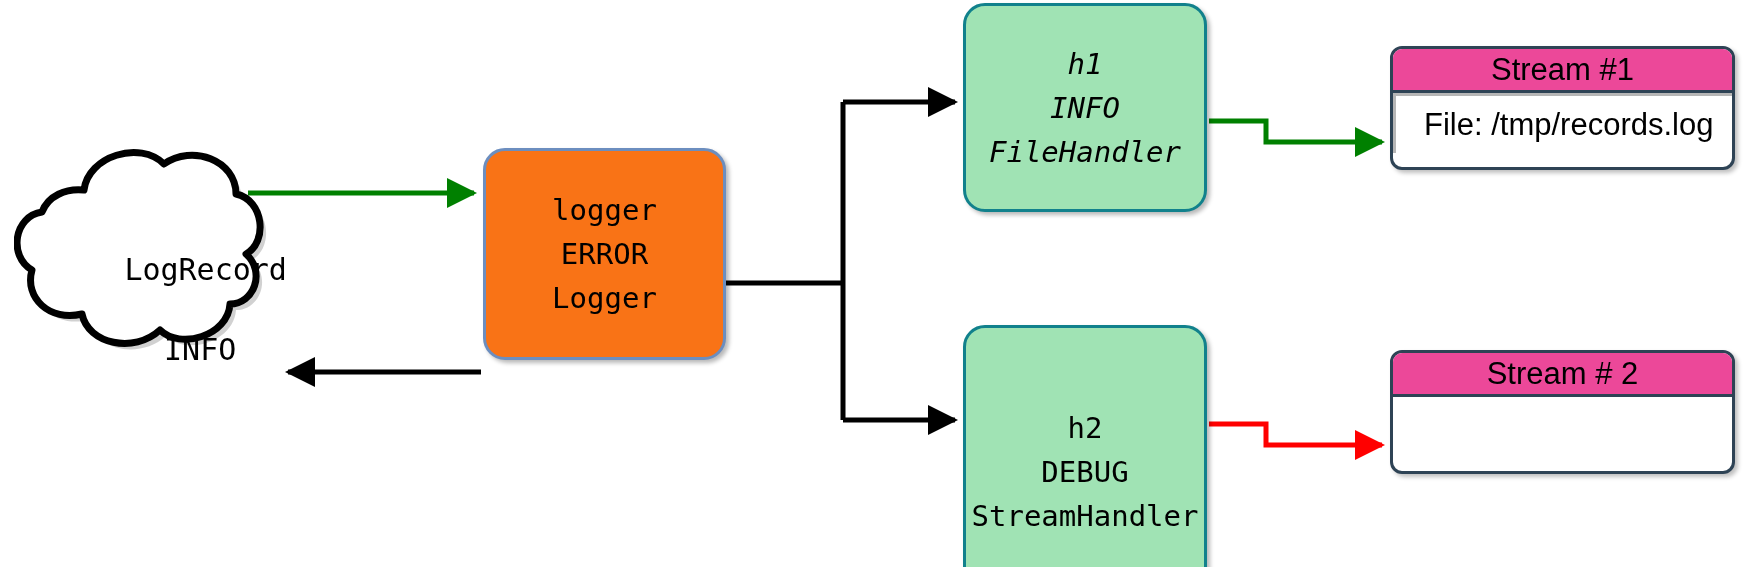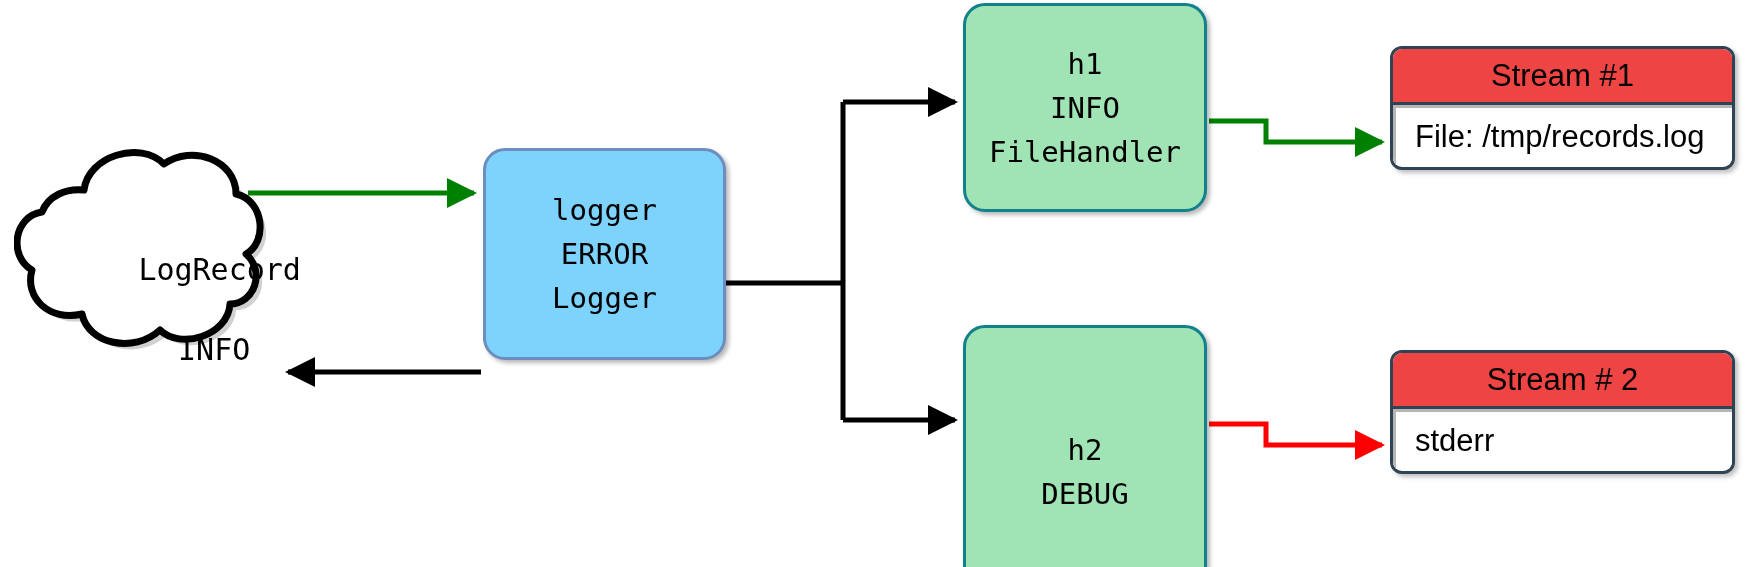--- a/index.html
+++ b/index.html
@@ -28,21 +28,21 @@
   .cloud-node {
     position: absolute;
     left: 14px;
     top: 146px;
     width: 268px;
     height: 218px;
   }
   .cloud-svg { position: absolute; left: 0; top: 0; }
   .cloud-text {
     position: absolute;
-    left: 16px;
+    left: 2px;
     top: 64px;
     width: 260px;
     text-align: center;
     font-family: "DejaVu Sans Mono", "Liberation Mono", monospace;
     font-size: 30px;
     line-height: 40px;
     color: #000000;
     white-space: pre;
   }
 
@@ -61,67 +61,67 @@
   }
   .node-box .line {
     display: block;
     white-space: pre;
   }
   .logger-box {
     left: 483px;
     top: 148px;
     width: 243px;
     height: 212px;
-    background: #7dd3fc;
+    background: #f97316;
     border: 3px solid #6c8ebf;
     box-shadow: 3px 3px 4px rgba(0,0,0,0.28);
   }
   .logger-box .line { font-size: 29px; line-height: 44px; }
 
   .handler-box {
     background: #a0e3b4;
     border: 3px solid #11818c;
     box-shadow: 3px 3px 4px rgba(0,0,0,0.28);
   }
   .handler-box .line { font-size: 29px; line-height: 44px; }
-  .h1-box { left: 963px; top: 3px; width: 244px; height: 209px; }
+  .h1-box { left: 963px; top: 3px; width: 244px; height: 209px; font-style: italic; }
   .h2-box { left: 963px; top: 325px; width: 244px; height: 294px; }
 
   
   .stream-node {
     position: absolute;
     box-sizing: border-box;
     border: 3px solid #2e4355;
     border-radius: 12px;
     background: #ffffff;
     box-shadow: 3px 3px 4px rgba(0,0,0,0.25);
     overflow: hidden;
   }
   .stream-header {
     box-sizing: border-box;
-    height: 56px;
-    background: #ef4444;
+    height: 44px;
+    background: #ec4899;
     border-bottom: 3px solid #2e4355;
     display: flex;
     align-items: center;
     justify-content: center;
     font-family: "Liberation Sans", sans-serif;
     font-size: 31px;
     color: #000000;
     white-space: pre;
   }
   .stream-body {
     box-sizing: border-box;
     background: #ffffff;
     border-top: 3px solid #b6b6b6;
     border-left: 3px solid #b6b6b6;
     height: 60px;
     display: flex;
     align-items: center;
-    padding-left: 19px;
+    padding-left: 28px;
     font-family: "Liberation Sans", sans-serif;
     font-size: 31px;
     color: #000000;
     white-space: pre;
   }
   .stream1 { left: 1390px; top: 46px; width: 345px; height: 124px; }
   .stream2 { left: 1390px; top: 350px; width: 345px; height: 124px; text-align: center; }
 </style>
 </head>
 <body>
@@ -187,25 +187,25 @@
 
   <div class="node-box handler-box h1-box">
     <span class="line">h1</span>
     <span class="line">INFO</span>
     <span class="line">FileHandler</span>
   </div>
 
   <div class="node-box handler-box h2-box">
     <span class="line">h2</span>
     <span class="line">DEBUG</span>
+    <span class="line">StreamHandler</span>
   </div>
 
   <div class="stream-node stream1">
     <div class="stream-header">Stream #1</div>
     <div class="stream-body">File: /tmp/records.log</div>
   </div>
 
   <div class="stream-node stream2">
     <div class="stream-header">Stream # 2</div>
-    <div class="stream-body">stderr</div>
   </div>
 
 </div>
 
 </body></html>

